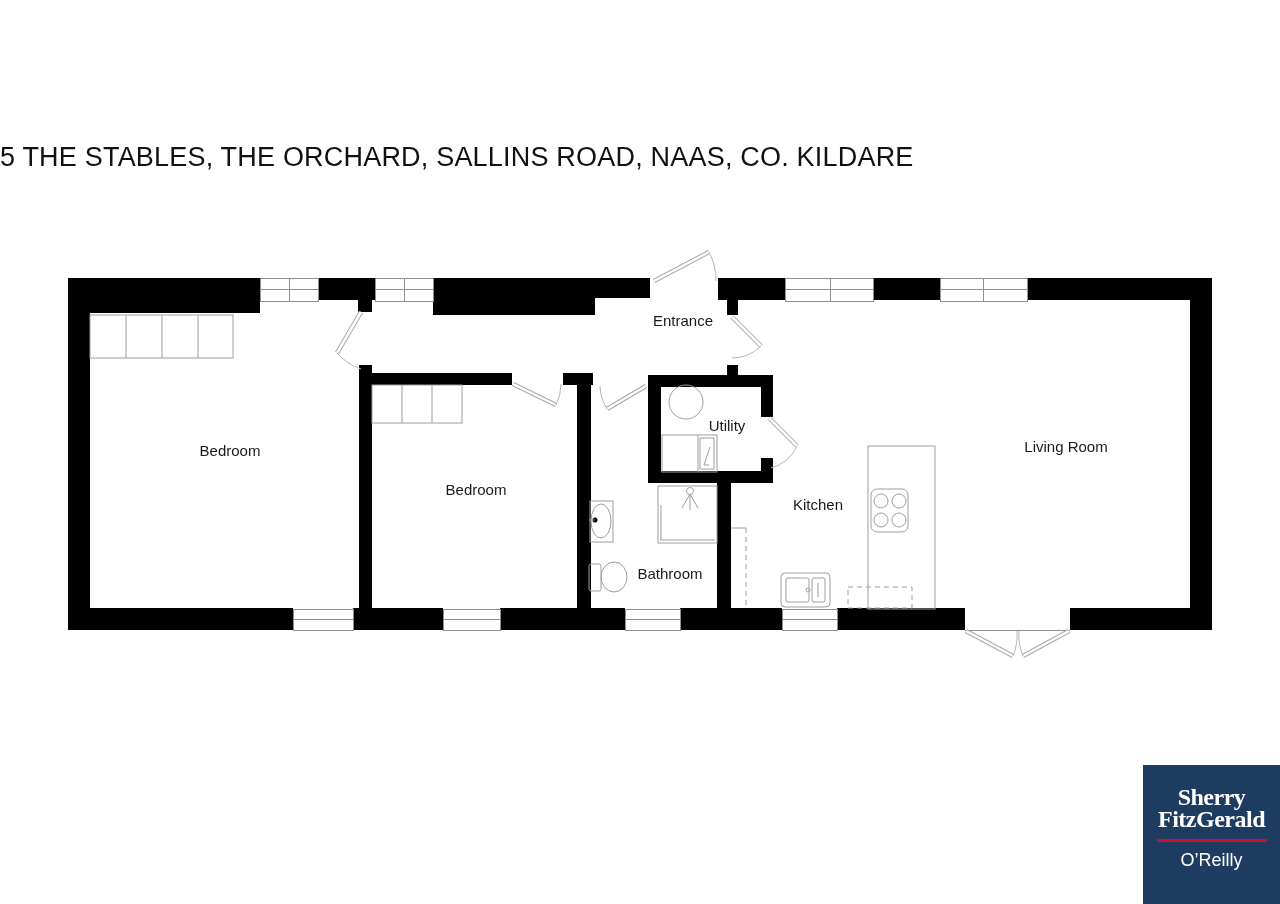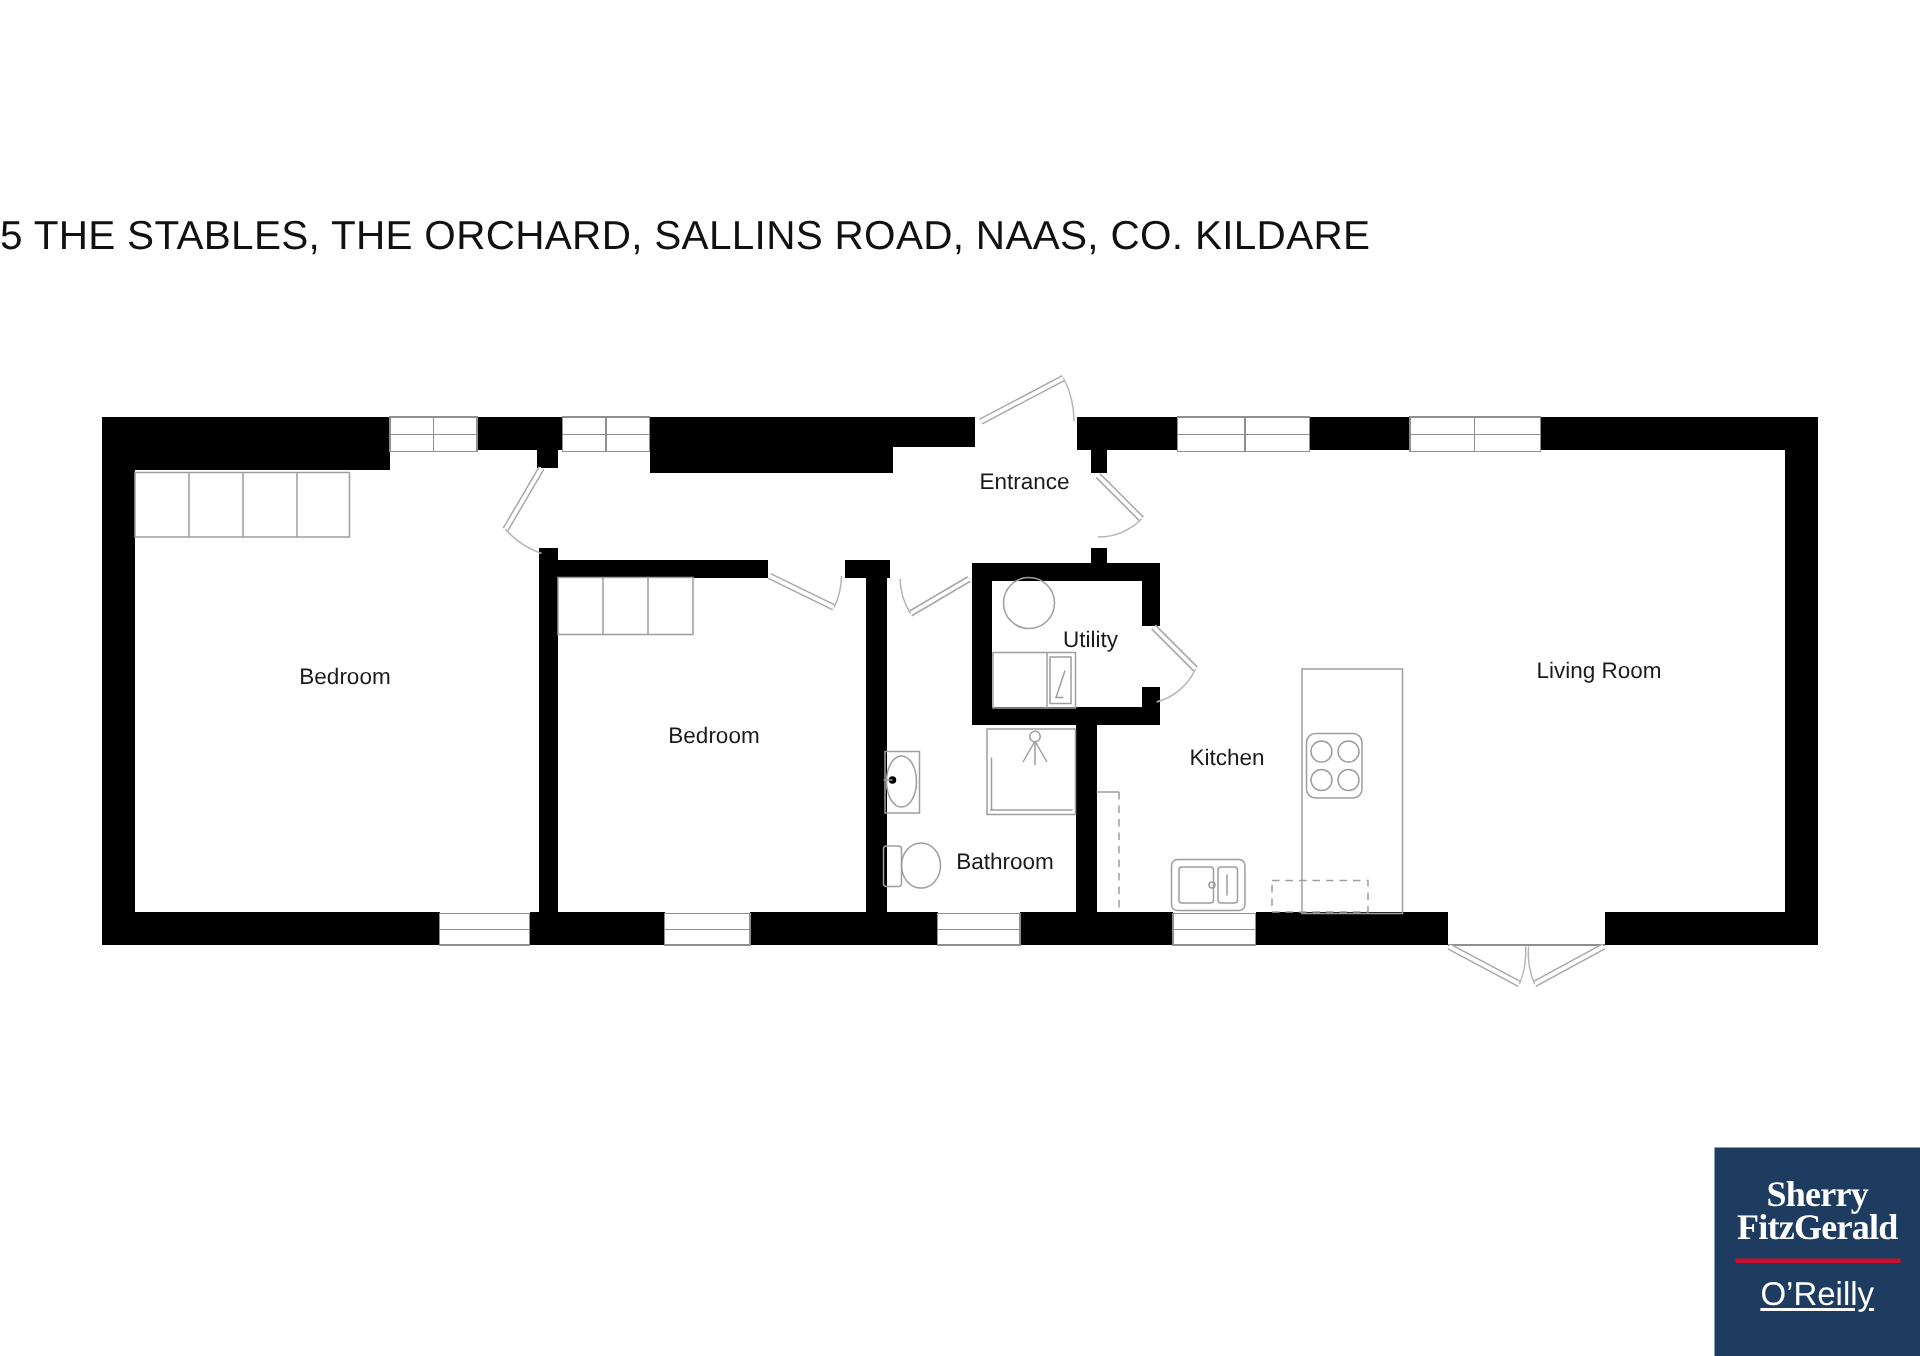--- a/index.html
+++ b/index.html
@@ -33,21 +33,21 @@
   }
   .logo-brand{
     font-family:"Liberation Serif", serif;font-weight:700;
     font-size:24px;line-height:22px;letter-spacing:-0.5px;
   }
   .logo-rule{
     width:110px;height:3px;background:var(--logo-accent,#c8102e);
     margin:9px auto 8px auto;
   }
   .logo-sub{
-    font-family:"Liberation Sans", sans-serif;font-size:22px;font-weight:400;text-decoration:underline;
+    font-family:"Liberation Sans", sans-serif;font-size:18px;font-weight:400;
   }
 </style>
 </head>
 <body>
 
 <div class="canvas">
 
   <div class="title">5 THE STABLES, THE ORCHARD, SALLINS ROAD, NAAS, CO. KILDARE</div>
 
   <svg class="plan" width="1280" height="904" viewBox="0 0 1280 904">

